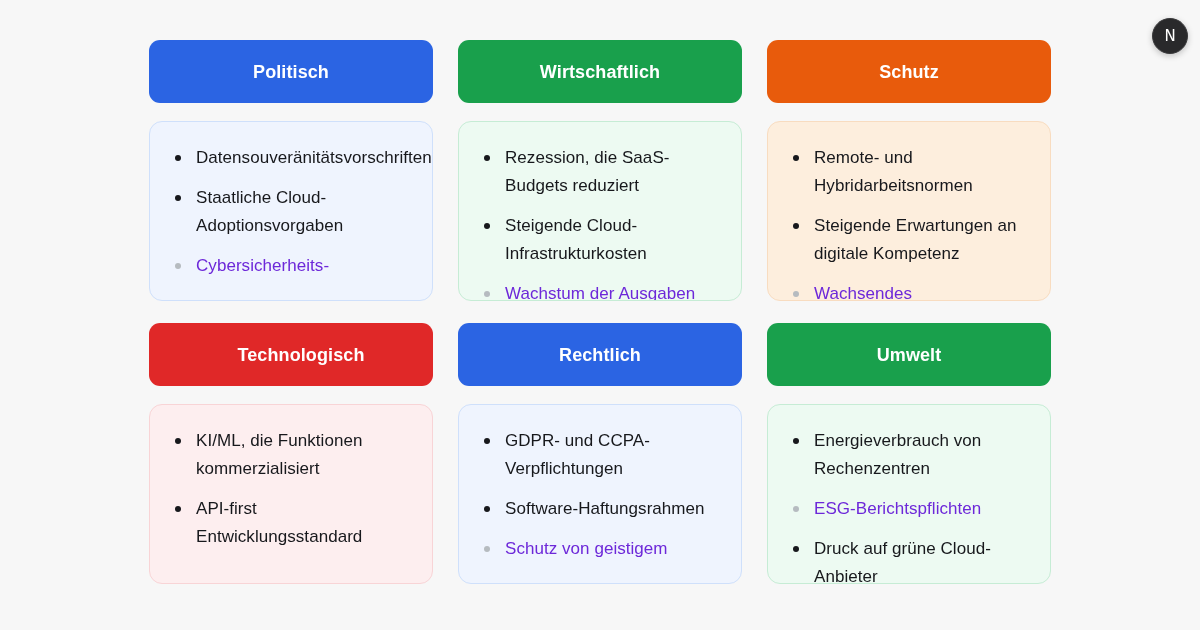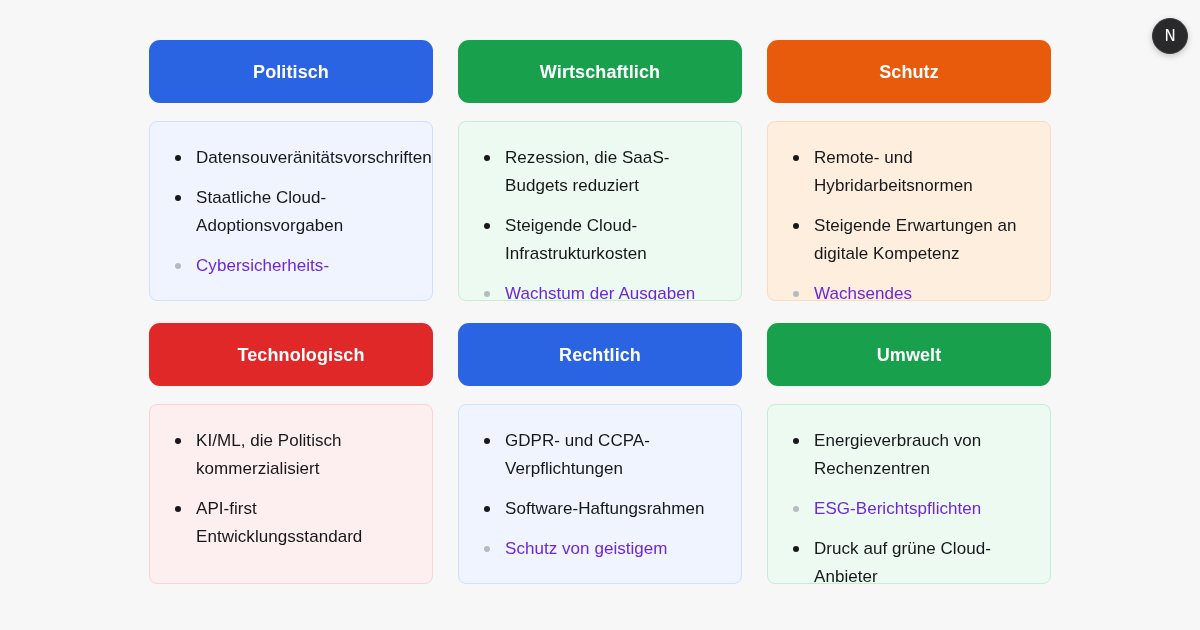--- a/index.html
+++ b/index.html
@@ -43,21 +43,21 @@
     color: #ffffff;
     font-size: 18px;
     font-weight: 700;
     letter-spacing: 0.1px;
     line-height: 1;
   }
 
   .cat-body {
     margin-top: 18px;
     height: 180px;
-    border-radius: 8px;
+    border-radius: 13px;
     border: 1px solid transparent;
     overflow: hidden;
     padding: 22px 20px 0 20px;
   }
 
   .item-list {
     list-style: none;
   }
 
   .item {
@@ -163,21 +163,21 @@
           <li class="item muted">Wachsendes</li>
         </ul>
       </div>
     </div>
     <div class="cell v-red">
       <div class="cat-header">
         <span>Technologisch</span>
       </div>
       <div class="cat-body">
         <ul class="item-list">
-          <li class="item">KI/ML, die Politisch kommerzialisiert</li>
+          <li class="item">KI/ML, die Funktionen kommerzialisiert</li>
           <li class="item">API-first Entwicklungsstandard</li>
         </ul>
       </div>
     </div>
     <div class="cell v-blue">
       <div class="cat-header">
         <span>Rechtlich</span>
       </div>
       <div class="cat-body">
         <ul class="item-list">

